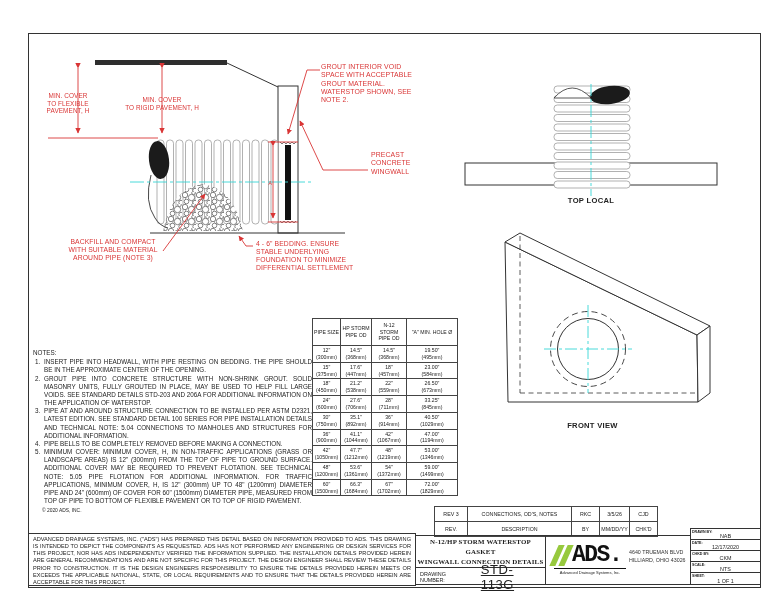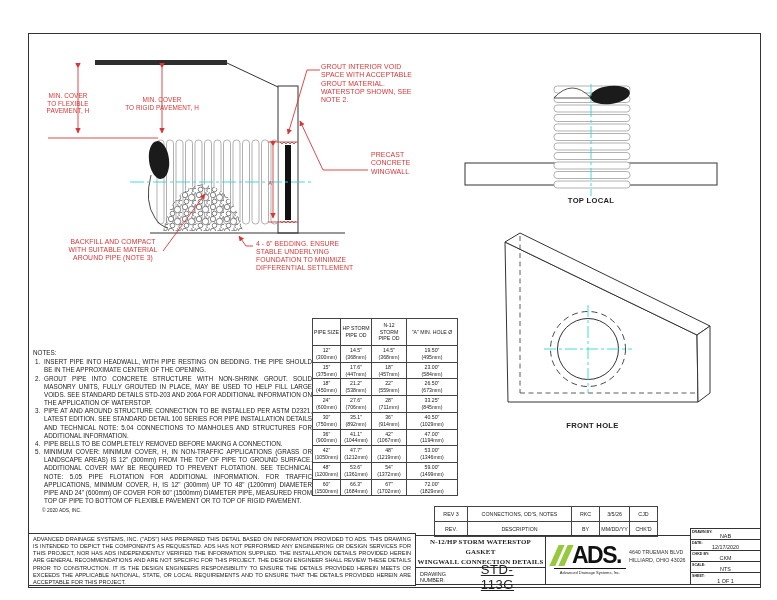--- a/index.html
+++ b/index.html
@@ -37,21 +37,21 @@
   
   #title-cell { left:415px; top:535px; width:131px; height:50px; border:1px solid #333; }
   #title-text { height:32px; border-bottom:1px solid #333; display:flex; align-items:center; justify-content:center; text-align:center; font-family:"Liberation Serif", serif; font-weight:bold; font-size:6.9px; line-height:1.45; white-space:pre-line; letter-spacing:0.2px; }
   #dn-row { height:17px; display:flex; align-items:center; }
   #dn-label { font-size:5.4px; margin-left:4px; }
   #dn-value { font-size:13px; letter-spacing:0.6px; margin-left:10px;text-decoration:underline; }
   #logo-cell { left:545px; top:535px; width:146px; height:50px; border:1px solid #333; border-left:none; }
   #ads-logo { position:absolute; left:9px; top:6px; width:72px; }
   .logo-row { display:flex; align-items:flex-end; height:24px; }
   .slash { width:6px; height:21px; background:#97c93d; transform:skewX(-24deg); margin-right:2.5px; }
-  #logo-word { font-size:23px; font-weight:bold; letter-spacing:-1.5px; line-height:0.9; color:#111; margin-left:1px; }
+  #logo-word { font-size:23px; font-weight:bold; letter-spacing:-1.5px; line-height:0.9; color:#111; margin-left:1px;font-family:Liberation Mono, monospace; }
   #logo-tagline { border-top:1.6px solid #111; margin-top:2px; font-size:4px; text-align:center; padding-top:1px; color:#222; white-space:nowrap; }
   #address { position:absolute; left:84px; top:13px; font-size:5.3px; line-height:1.5; white-space:pre-line; color:#333; }
   #info-col { left:690px; top:528px; width:71px; height:57px; border:1px solid #333; display:grid; grid-template-rows:repeat(5,1fr); }
   .info-row { position:relative; border-bottom:1px solid #333; }
   .info-row:last-child { border-bottom:none; }
   .info-label { position:absolute; left:1px; top:0.5px; font-size:3.6px; font-weight:bold; }
   .info-value { position:absolute; left:0; right:0; bottom:0.5px; text-align:center; font-size:5.4px; }
 </style>
 </head>
 <body>
@@ -183,21 +183,21 @@
 WINGWALL</div>
   <div class="ann c" style="left:56px;top:238px;width:114px;font-size:6.8px;">BACKFILL AND COMPACT
 WITH SUITABLE MATERIAL
 AROUND PIPE (NOTE 3)</div>
   <div class="ann" style="left:256px;top:240px;width:128px;font-size:6.8px;">4 - 6" BEDDING. ENSURE
 STABLE UNDERLYING
 FOUNDATION TO MINIMIZE
 DIFFERENTIAL SETTLEMENT</div>
 
   <div class="view-label" style="left:550px;top:196px;width:82px;">TOP LOCAL</div>
-  <div class="view-label" style="left:550px;top:421px;width:85px;">FRONT HOLE</div>
+  <div class="view-label" style="left:550px;top:421px;width:85px;">FRONT VIEW</div>
 
   <table id="size-table" class="abs">
     <colgroup>
         <col style="width:28px">
         <col style="width:31px">
         <col style="width:35px">
         <col style="width:51px">
       </colgroup>
     <tbody>
         <tr>

